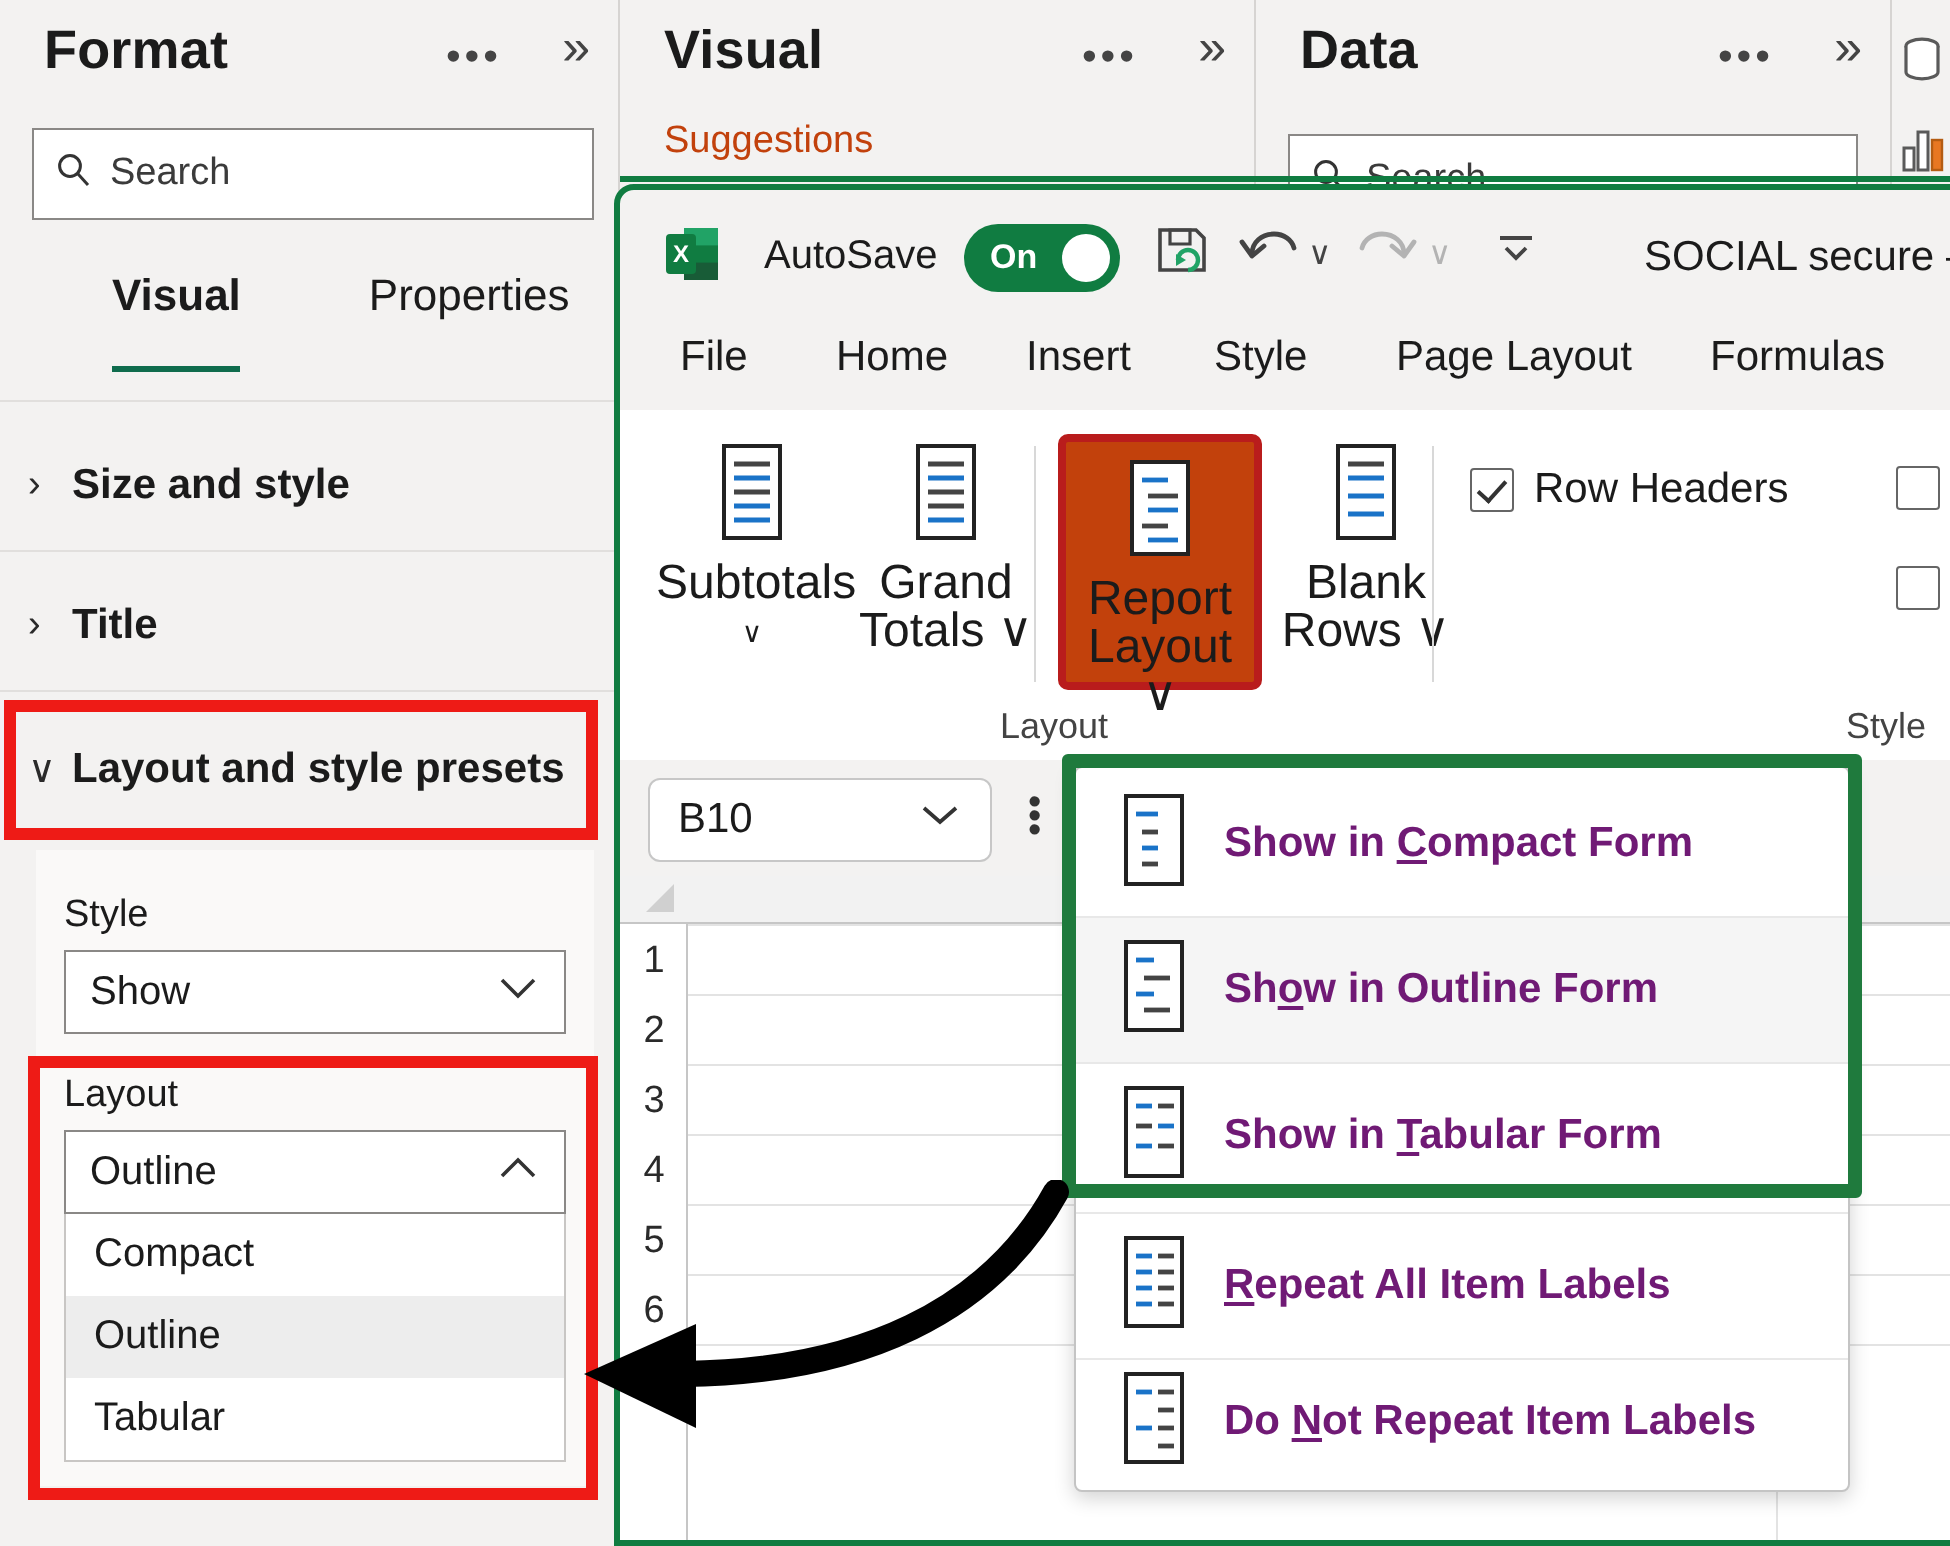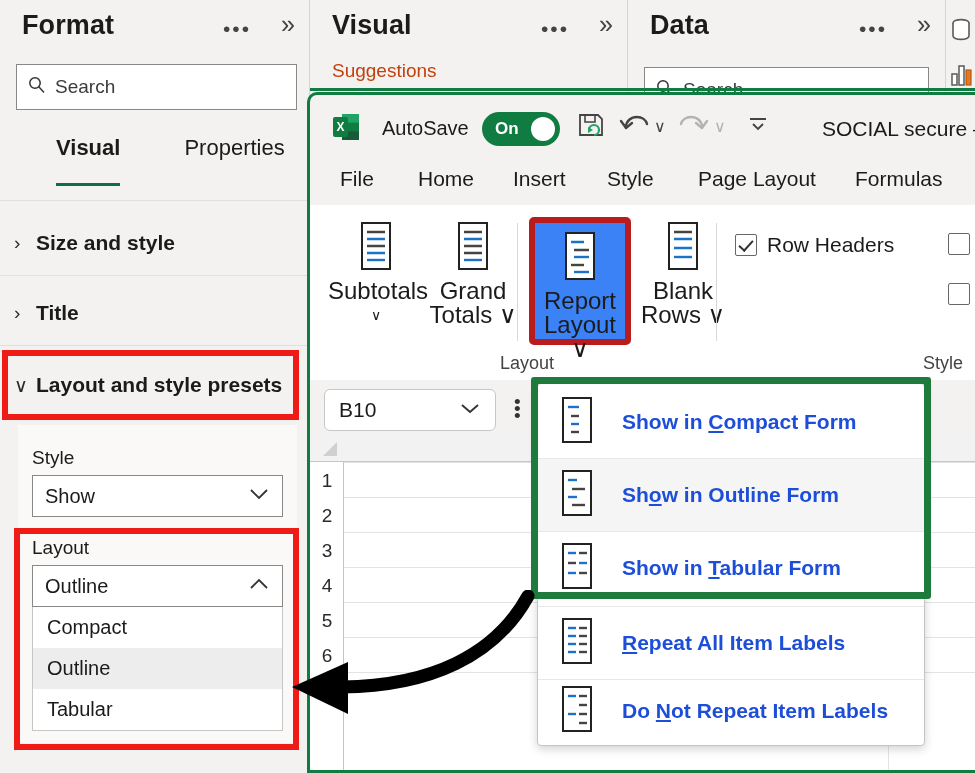--- a/index.html
+++ b/index.html
@@ -88,21 +88,21 @@
   .x-toggle .knob { position:absolute; right:5px; top:5px; width:24px; height:24px; border-radius:50%; background:#fff; }
   .x-qat { position:absolute; top:16px; }
   .x-doctitle { position:absolute; left:512px; top:22px; font-size:21px; color:#1b1b1b; white-space:nowrap; }
 
   .x-menubar { position:absolute; left:0; top:62px; right:0; height:48px; }
   .x-menu { position:absolute; top:10px; font-size:21px; color:#1b1b1b; }
 
   .x-ribbon { position:absolute; left:0; top:110px; right:0; height:175px; background:#fff; border-radius:0 0 0 0; }
   .rb-btn { position:absolute; text-align:center; width:96px; }
   .rb-btn .cap { font-size:24px; line-height:24px; color:#1b1b1b; }
-  .rb-btn.active { background:#3b82f6; border:6px solid #b91c1c; border-radius:5px; }
+  .rb-btn.active { background:#c2410c; border:4px solid #b91c1c; border-radius:5px; }
   .rb-div { position:absolute; width:1px; background:#d8d8d8; }
   .rb-group-label { position:absolute; font-size:18px; color:#444; }
 
   .chk-row { position:absolute; display:flex; align-items:center; gap:10px; }
   .chk { width:22px; height:22px; border:1.6px solid #666; background:#fff; position:relative; border-radius:2px; }
   .chk.on:after {
     content:""; position:absolute; left:6px; top:2px; width:6px; height:12px;
     border:solid #333; border-width:0 2px 2px 0; transform:rotate(42deg);
   }
   .chk-lbl { font-size:21px; color:#1b1b1b; white-space:nowrap; }
@@ -127,21 +127,21 @@
   .gline-v { position:absolute; top:24px; bottom:0; width:1px; background:#e3e3e3; }
 
   
   #flyout {
     position:absolute; left:537px; top:383px; width:388px; height:363px;
     background:#fff; border:1px solid #c4c4c4; border-radius:4px;
     box-shadow:0 3px 10px rgba(0,0,0,.18);
   }
   .mi { position:absolute; left:0; right:0; height:72px; display:flex; align-items:center; }
   .mi .mi-ico { margin-left:20px; flex:0 0 auto; }
-  .mi .mi-txt { margin-left:26px; font-size:21px; font-weight:700; color:#1d4ed8; white-space:nowrap; }
+  .mi .mi-txt { margin-left:16px; font-size:21px; font-weight:700; color:#701a75; white-space:nowrap; }
   .mi.hot { background:#f5f5f5; }
   .mi-sep { position:absolute; left:0; right:0; height:1px; background:#e8e8e8; }
   .ul { text-decoration:underline; }
 
   #greenbox { position:absolute; left:531px; top:377px; width:400px; height:222px; border:7px solid #1f7a3d; border-radius:3px; }
 
   
   #arrow { position:absolute; left:280px; top:590px; width:270px; height:130px; pointer-events:none; }
 
   .rail-ico { position:absolute; left:4px; }

